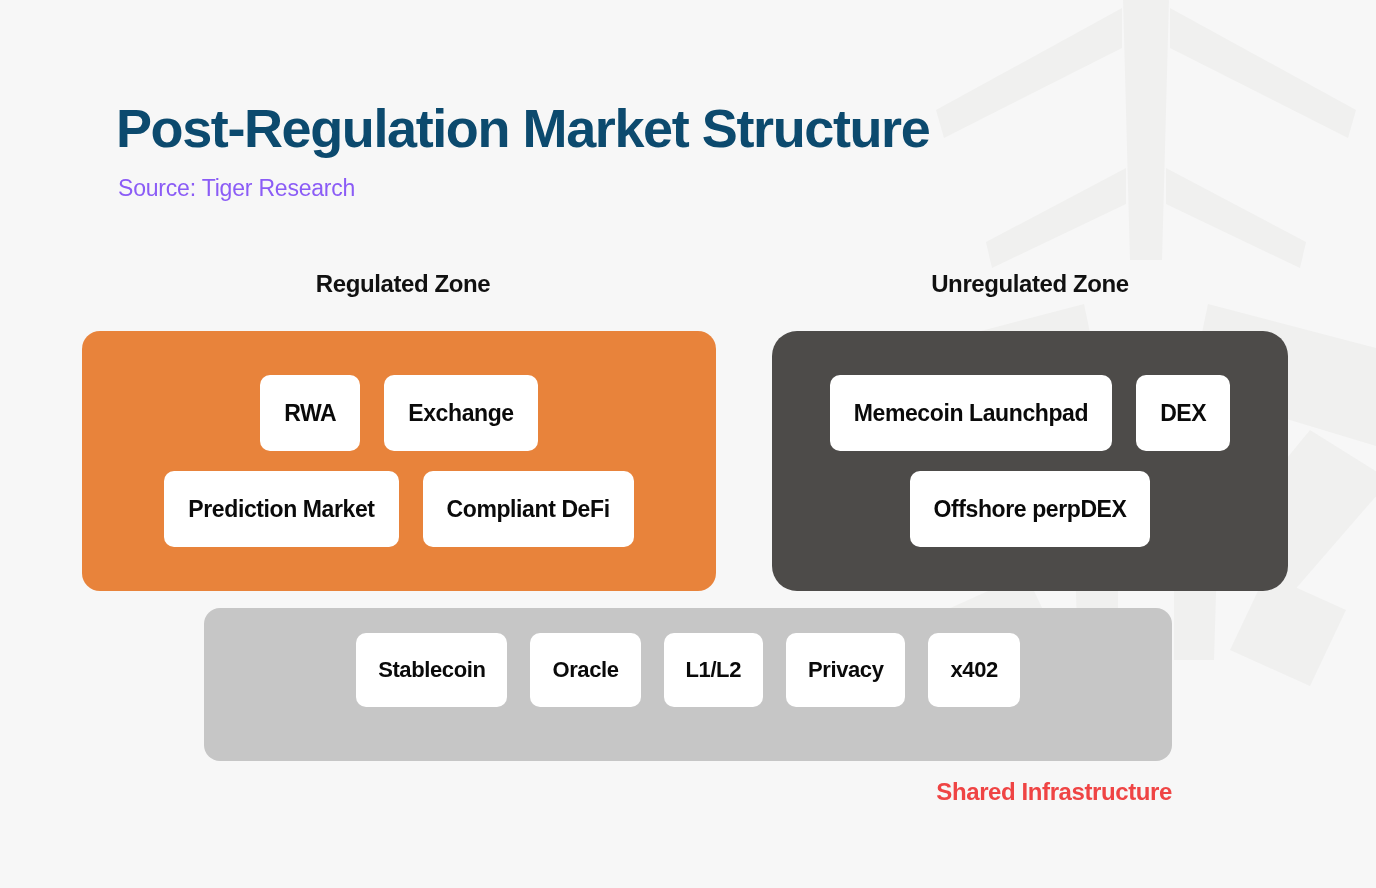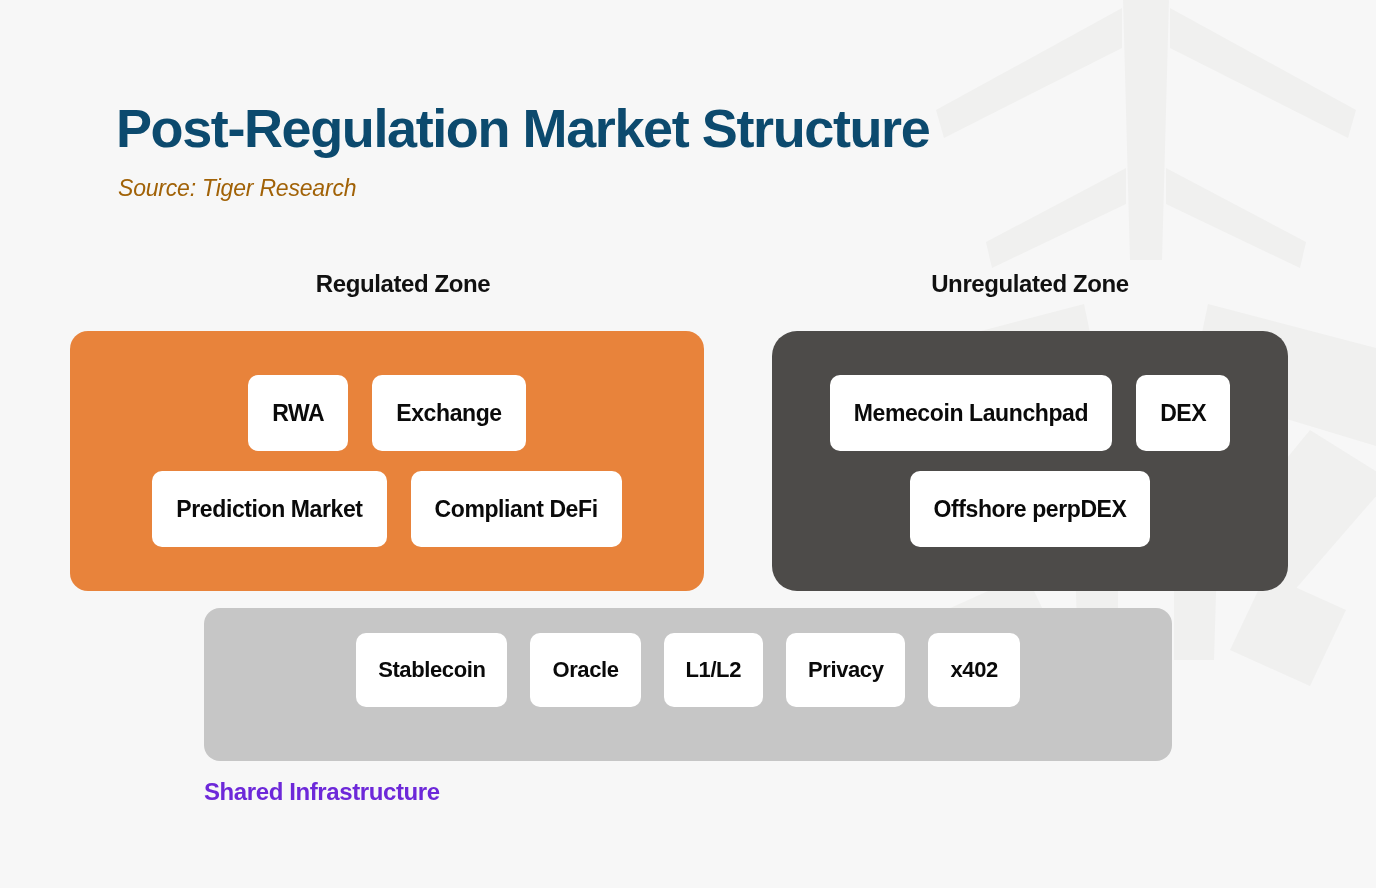--- a/index.html
+++ b/index.html
@@ -38,22 +38,21 @@
     font-weight: bold;
     color: #0c4a6e;
     letter-spacing: -1.4px;
     line-height: 1.05;
     margin: 0;
     white-space: nowrap;
   }
   #source-line {
     margin: 18px 0 0 2px;
     font-size: 23px;
-    font-style: italic;
-    color: #a16207;
+    color: #8b5cf6;
     letter-spacing: -0.2px;
   }
 
   
   #diagram {
     position: absolute;
     left: 0;
     top: 0;
     width: 1376px;
     height: 888px;
@@ -97,21 +96,21 @@
     position: absolute;
     border-radius: 18px;
     z-index: 4;
     box-sizing: border-box;
     display: flex;
     flex-direction: column;
     justify-content: center;
     padding: 24px 22px;
   }
   #regulated-panel {
-    left: 70px;
+    left: 82px;
     top: 331px;
     width: 634px;
     height: 260px;
     background: #E8833B;
   }
   #unregulated-panel {
     left: 772px;
     top: 331px;
     width: 516px;
     height: 260px;
@@ -145,24 +144,24 @@
     height: 74px;
     font-size: 22px;
     padding: 0 22px;
   }
 
   #shared-infra-label {
     position: absolute;
     left: 204px;
     top: 778px;
     width: 968px;
-    text-align: left;
+    text-align: right;
     font-size: 24px;
     font-weight: bold;
-    color: #6d28d9;
+    color: #ef4444;
     letter-spacing: -0.4px;
     z-index: 5;
   }
 </style>
 </head>
 <body>
 
 <div id="watermark">
   <svg viewBox="0 0 520 760" width="520" height="760" xmlns="http://www.w3.org/2000/svg" aria-hidden="true">
     <g fill="#F0F0EF">

